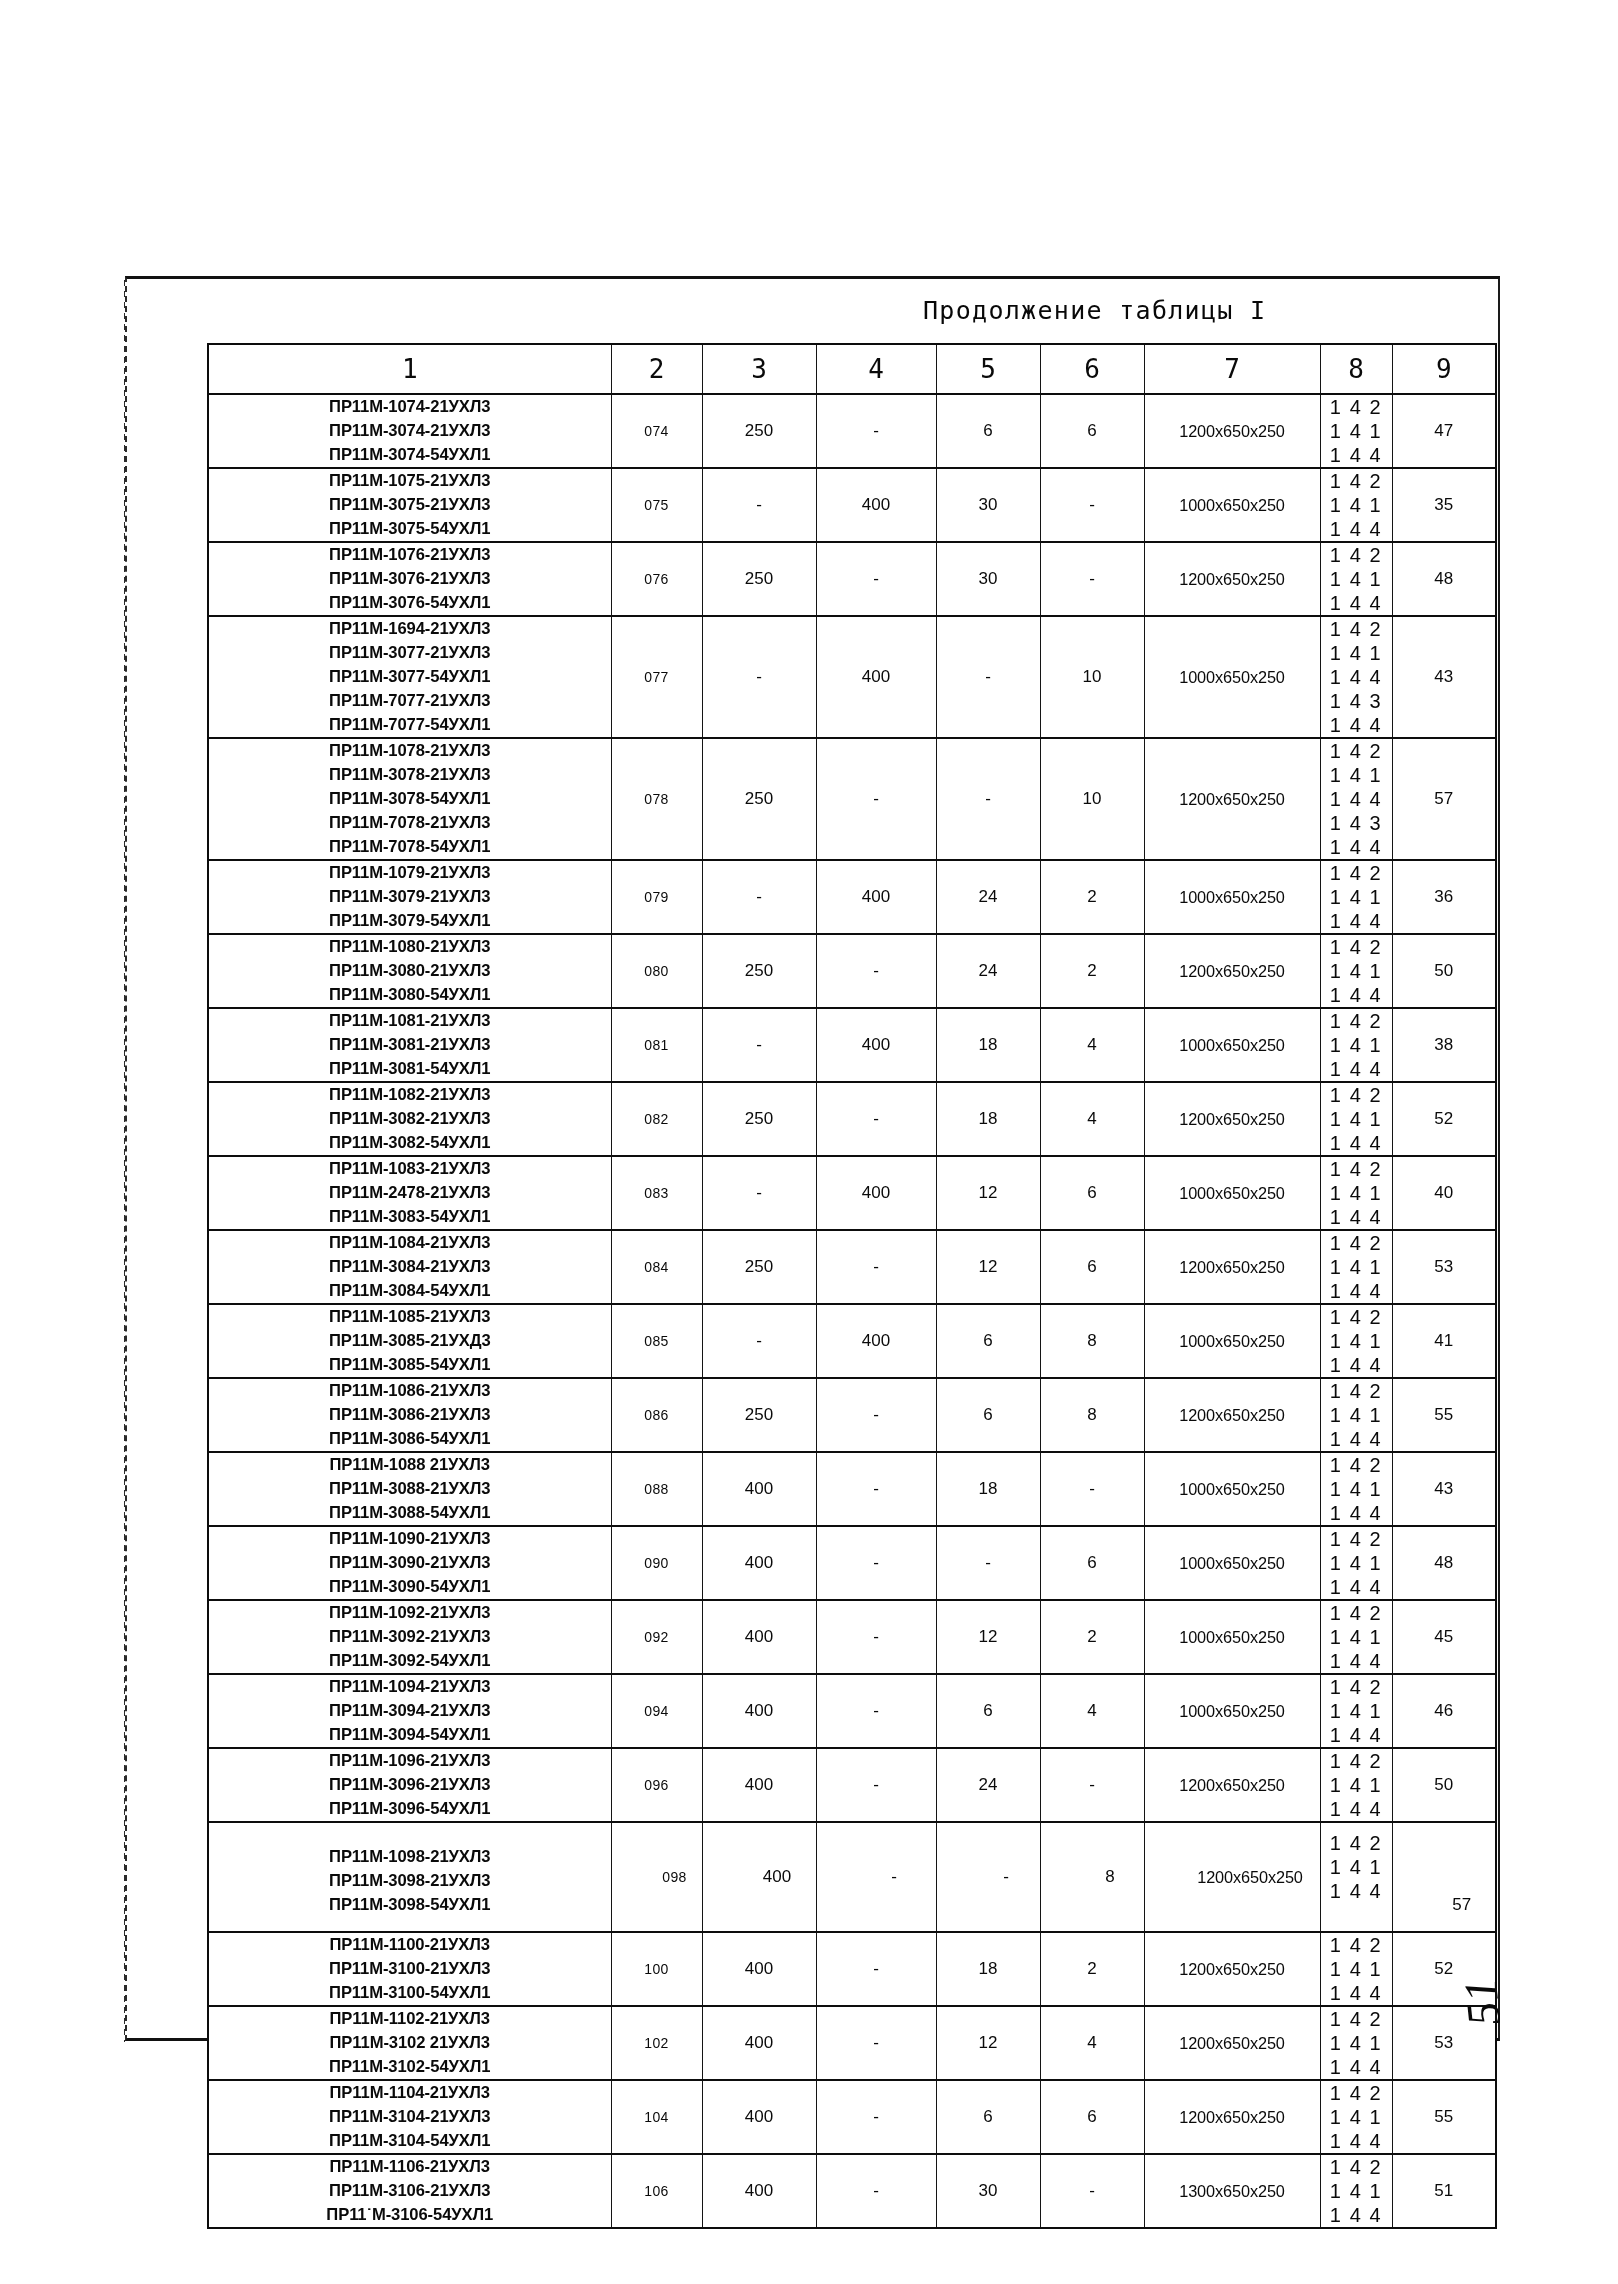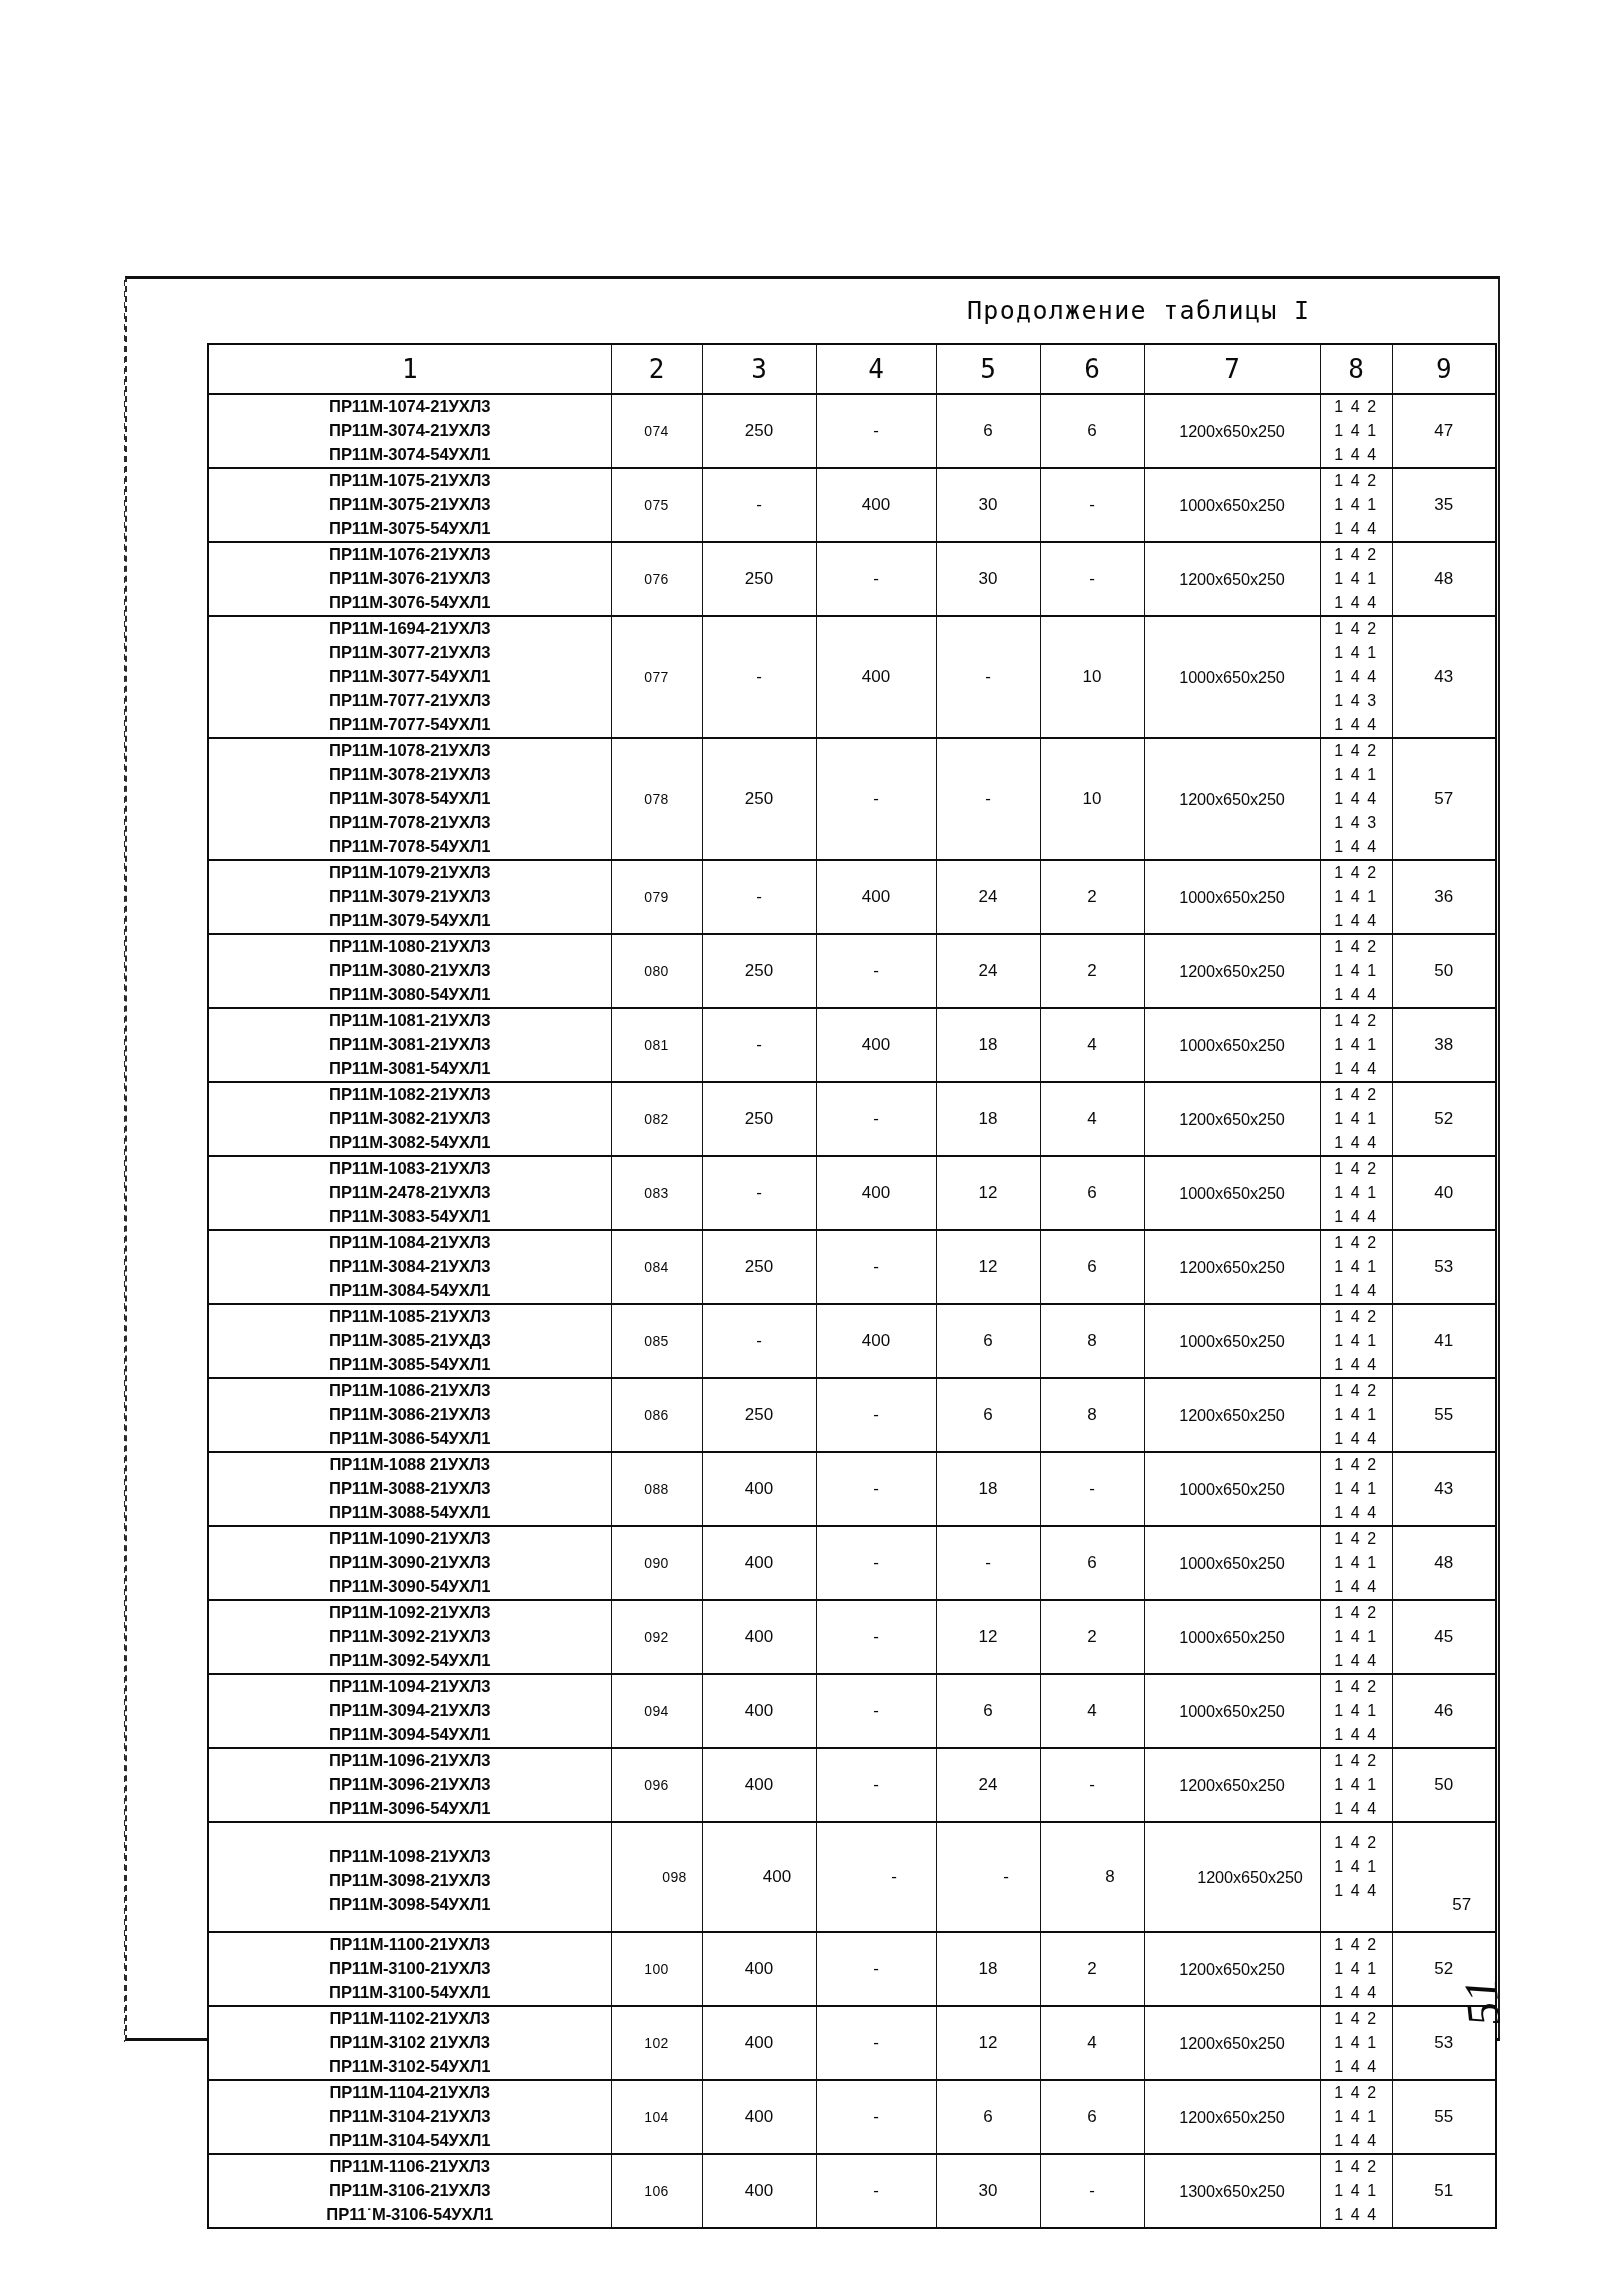--- a/index.html
+++ b/index.html
@@ -34,21 +34,20 @@
   
   #caption {
     position: absolute;
     left: 923px;
     top: 296px;
     font-family: "DejaVu Sans Mono", "Liberation Mono", monospace;
     font-size: 25px;
     letter-spacing: 1.3px;
     white-space: nowrap;
     color: #080808;
-    margin-left: 44px;
   }
 
   
   #tbl-wrap {
     position: absolute;
     left: 207px;
     top: 343px;
     width: 1229px;
   }
   table.doc {
@@ -117,21 +116,21 @@
     font-weight: normal;
   }
   td.val.code { font-size: 14px; letter-spacing: 0.3px; }
   td.val.dim  { font-size: 16.3px; letter-spacing: -0.1px; white-space: nowrap; margin-top: 21px; }
 
   
   .dash { display: inline-block; font-size: 17px; line-height: 1; }
 
   
   td.col8 {
-    font-size: 16px;
+    font-size: 20px;
     line-height: 24px;
     letter-spacing: 1.6px;
     padding: 4.6px 0 4.6px 0;
     vertical-align: middle;
   }
   td.col8 .sline { display: block; }
 
   
   tr.tall td.desig   { padding-top: 22px; padding-bottom: 14.3px; }
   tr.tall td.col8    { vertical-align: top; padding-top: 7.8px; }

